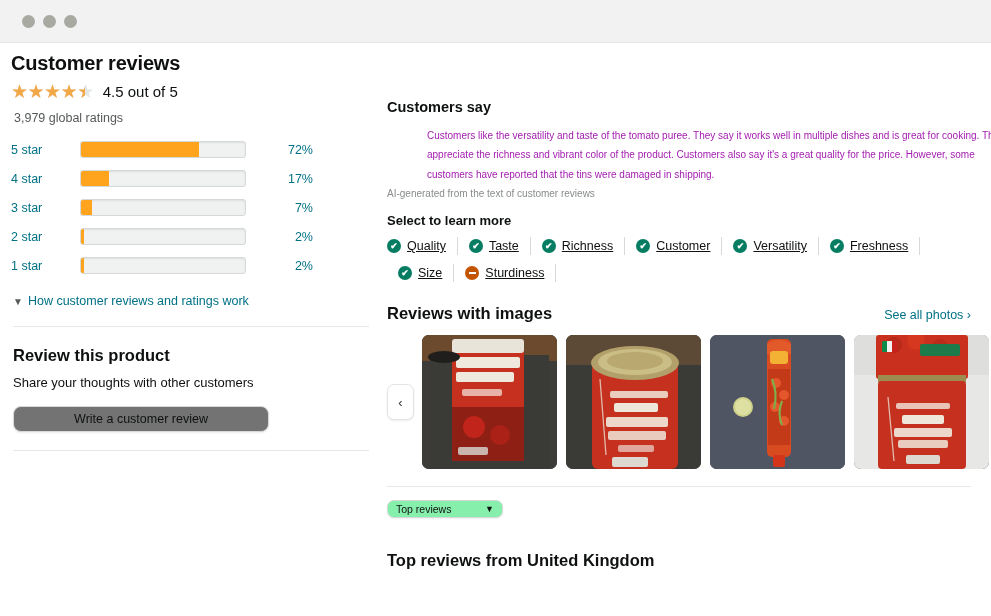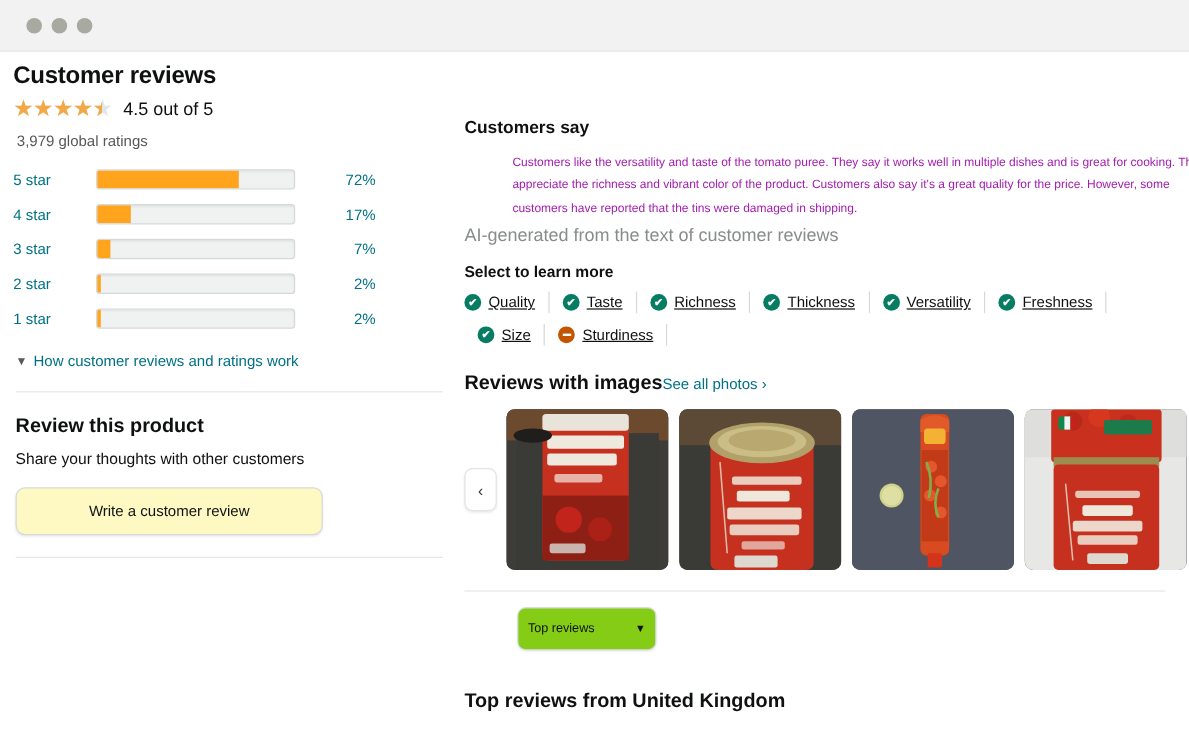--- a/index.html
+++ b/index.html
@@ -65,30 +65,30 @@
   }
   .chev-d { font-size: 10px; color: #565959; }
 
   .divider { height: 1px; background: #e7e7e7; margin: 18px 11px 0 2px; }
 
   .h-review-product {
     font-size: 16.5px; font-weight: bold; margin: 19px 0 0 2px;
   }
   .share-text { font-size: 13px; color: #0f1111; margin: 10px 0 0 2px; }
   .write-btn {
-    display: block; width: 256px; height: 40px; margin: 16px 0 0 2px;
-    background: #fef9c3; border: 1px solid #d5d9d9; border-radius: 8px;
+    display: block; width: 256px; height: 26px; margin: 16px 0 0 2px;
+    background: #737373; border: 1px solid #d5d9d9; border-radius: 8px;
     box-shadow: 0 1px 2px rgba(15,17,17,.08);
     font-family: inherit; font-size: 12.5px; color: #0f1111; cursor: pointer;
   }
 
   
   .h-customers-say { font-size: 14.5px; font-weight: bold; margin-bottom: 11px; }
   .say-body { font-size: 10px; line-height: 19.4px; color: #a21caf; width: 584px; margin-left: 40px; }
-  .say-note { font-size: 15px; color: #888c8c; margin-top: 4px; }
+  .say-note { font-size: 10px; color: #888c8c; margin-top: 4px; }
 
   .h-select { font-size: 13px; font-weight: bold; margin: 14px 0 9px 0; }
   .pill-wrap { display: flex; flex-wrap: wrap; width: 590px; }
   .pill {
     display: flex; align-items: center; gap: 6px;
     padding: 0 11px 0 0; margin: 0 0 9px 0; height: 18px;
     border-right: 1px solid #d5d9d9; cursor: pointer;
   }
   .pill + .pill { padding-left: 11px; }
   .pill-label {
@@ -97,21 +97,21 @@
   .badge {
     width: 14px; height: 14px; border-radius: 50%; flex: none;
     display: flex; align-items: center; justify-content: center;
     color: #fff; font-size: 9px; line-height: 1; font-weight: bold;
   }
   .badge.pos { background: #067d62; }
   .badge.neg { background: #c45500; }
   .badge.neg i { display: block; width: 7px; height: 1.6px; background: #fff; }
 
   .riw-head {
-    display: flex; align-items: baseline; 
+    display: flex; align-items: baseline; justify-content: space-between;
     width: 584px; margin: 13px 0 12px 0;
   }
   .h-riw { font-size: 16.5px; font-weight: bold; }
   .see-all { font-size: 12.5px; color: #007185; cursor: pointer; }
 
   .carousel { display: flex; align-items: center; width: 584px; height: 134px; }
   .car-btn {
     width: 27px; height: 36px; flex: none;
     background: #fff; border: 1px solid #e3e3e3; border-radius: 7px;
     box-shadow: 0 1px 2px rgba(15,17,17,.08);
@@ -121,24 +121,24 @@
   .thumbs { display: flex; gap: 9px; margin: 0 8px; flex: none; }
   .thumb {
     width: 135px; height: 134px; border-radius: 7px; overflow: hidden;
     position: relative; flex: none; cursor: pointer; background: #4a4a46;
   }
   .thumb svg { display: block; width: 100%; height: 100%; }
 
   .divider2 { height: 1px; background: #e7e7e7; width: 584px; margin: 17px 0 13px 0; }
 
   .sort-select {
-    width: 116px; height: 36px; border: 1px solid #d5d9d9; border-radius: 7px;
-    background: #84cc16; box-shadow: 0 1px 2px rgba(15,17,17,.06);
+    width: 116px; height: 18px; border: 1px solid #d5d9d9; border-radius: 7px;
+    background: #86efac; box-shadow: 0 1px 2px rgba(15,17,17,.06);
     display: flex; align-items: center; justify-content: space-between;
-    padding: 0 8px; font-size: 10.5px; color: #0f1111; cursor: pointer; margin-left: 44px;
+    padding: 0 8px; font-size: 10.5px; color: #0f1111; cursor: pointer;
   }
   .sort-select .cd { font-size: 9px; }
 
   .h-top-reviews { font-size: 16.5px; font-weight: bold; margin: 33px 0 0 0; }
 </style>
 </head>
 <body>
 
 <div class="titlebar">
   <div class="dots">
@@ -231,21 +231,21 @@
         <div class="pill">
           <span class="badge pos">✔</span>
           <span class="pill-label">Taste</span>
         </div>
         <div class="pill">
           <span class="badge pos">✔</span>
           <span class="pill-label">Richness</span>
         </div>
         <div class="pill">
           <span class="badge pos">✔</span>
-          <span class="pill-label">Thickness</span>
+          <span class="pill-label">Customer</span>
         </div>
         <div class="pill">
           <span class="badge pos">✔</span>
           <span class="pill-label">Versatility</span>
         </div>
         <div class="pill">
           <span class="badge pos">✔</span>
           <span class="pill-label">Freshness</span>
         </div>
         <div class="pill">

